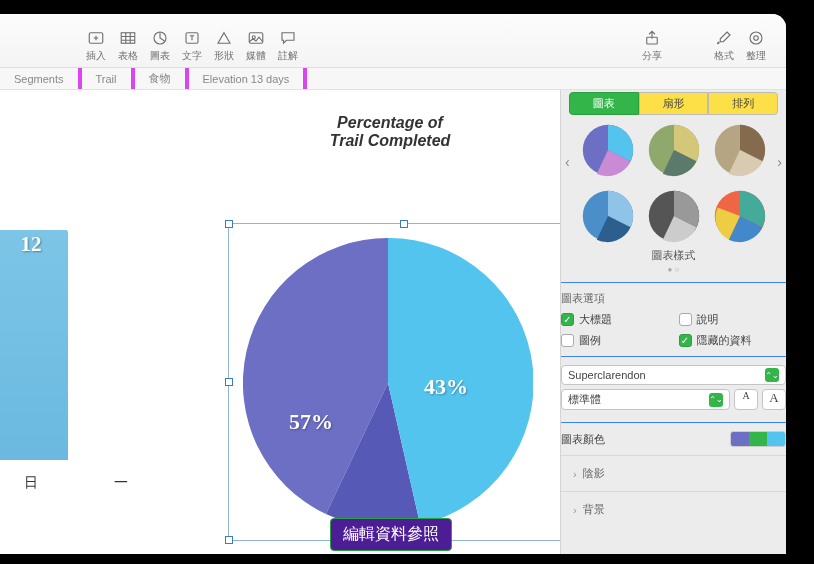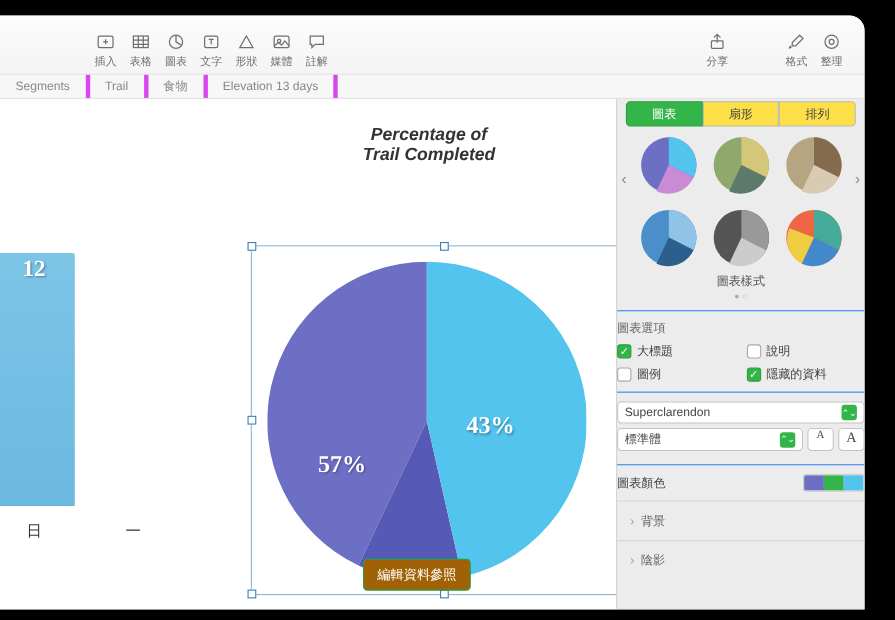--- a/index.html
+++ b/index.html
@@ -168,24 +168,24 @@
       position: absolute;
       font-family: Georgia, serif;
       font-weight: bold;
       font-size: 22px;
       color: #fff;
       text-shadow: 1px 1px 2px rgba(0,0,0,.3);
     }
     .edit-data-btn {
       position: absolute;
       left: 330px;
-      top: 418px;
-      background: #a16207;
+      top: 428px;
+      background: #4c1d95;
       color: #fff;
-      font-size: 12px;
+      font-size: 16px;
       padding: 5px 12px;
       border-radius: 4px;
       border: 1px solid #2aa03e;
       cursor: pointer;
     }
     
     .inspector {
       width: 226px;
       background: #ececec;
       border-left: 1px solid #d4d4d4;
@@ -566,20 +566,20 @@
       <div class="section" style="display:flex;justify-content:space-between;align-items:center;">
         <span>圖表顏色</span>
         <div class="color-swatches">
           <div class="swatch" style="background:#6d6fc5"></div>
           <div class="swatch" style="background:#34b54a"></div>
           <div class="swatch" style="background:#52c4ee"></div>
         </div>
       </div>
 
       <div class="disclosure">
+        <span>陰影</span>
+      </div>
+      <div class="disclosure">
         <span>背景</span>
-      </div>
-      <div class="disclosure">
-        <span>陰影</span>
       </div>
     </div>
   </div>
 </div>
 
 </body></html>

